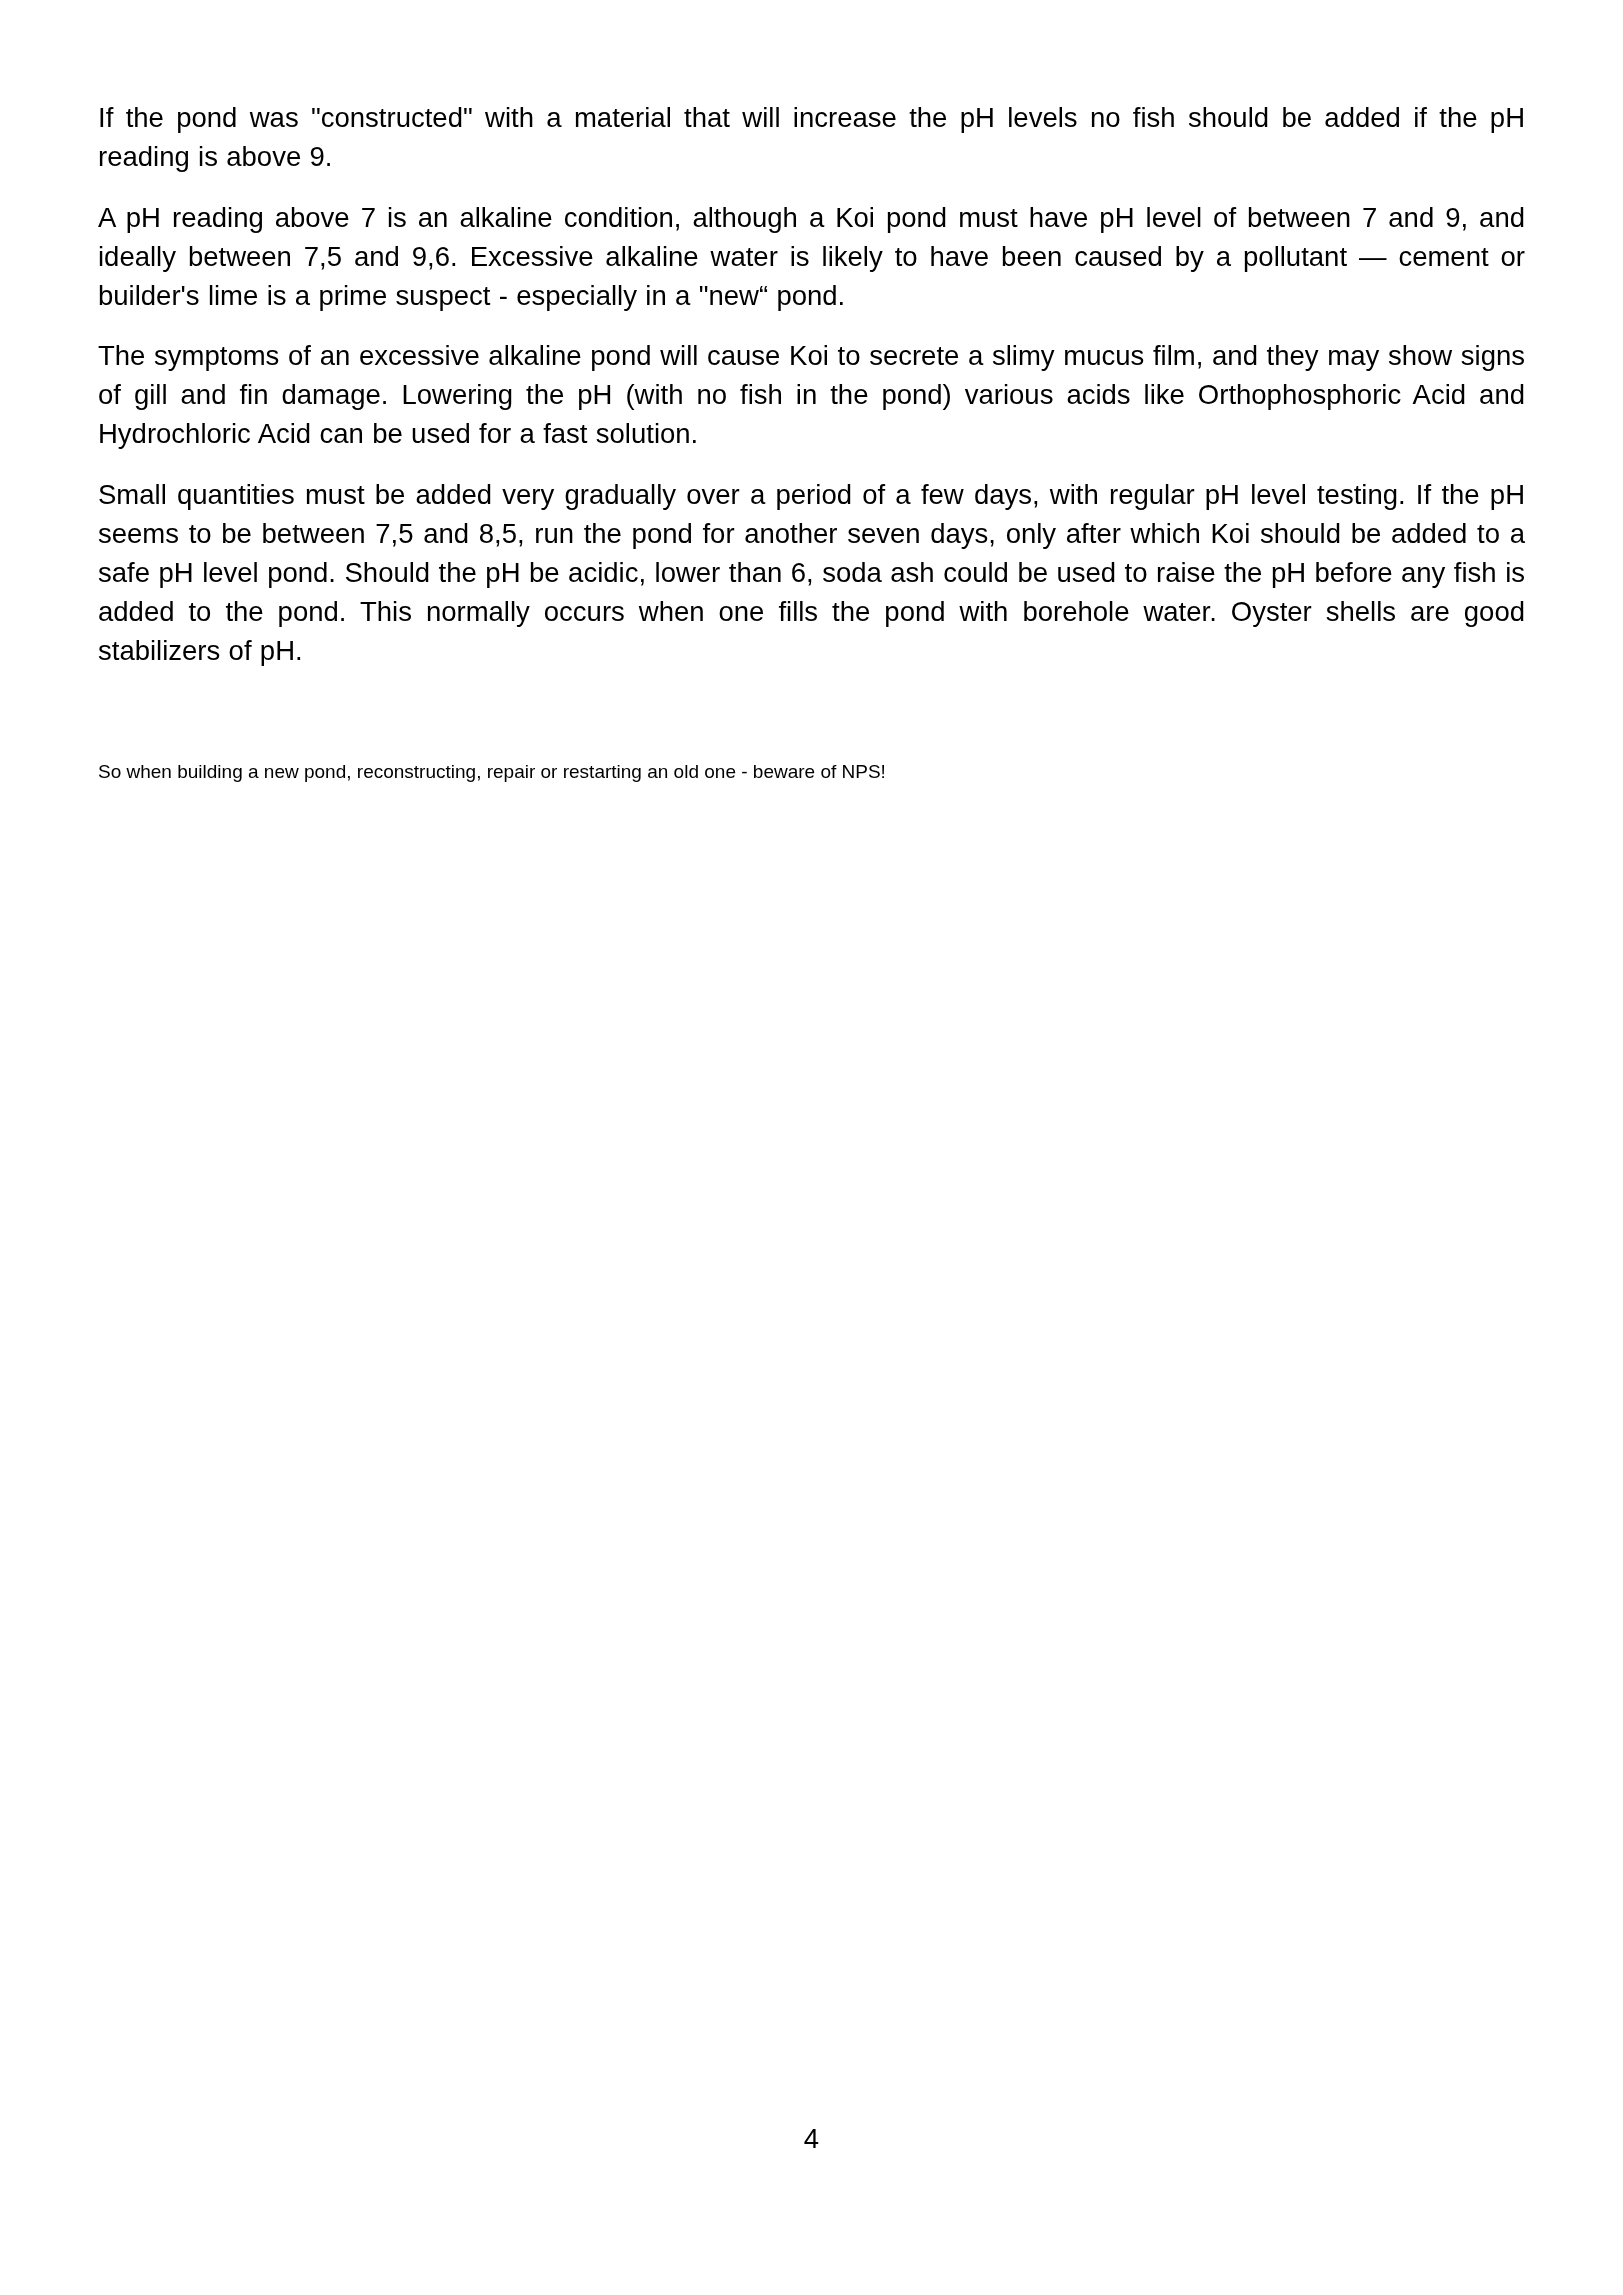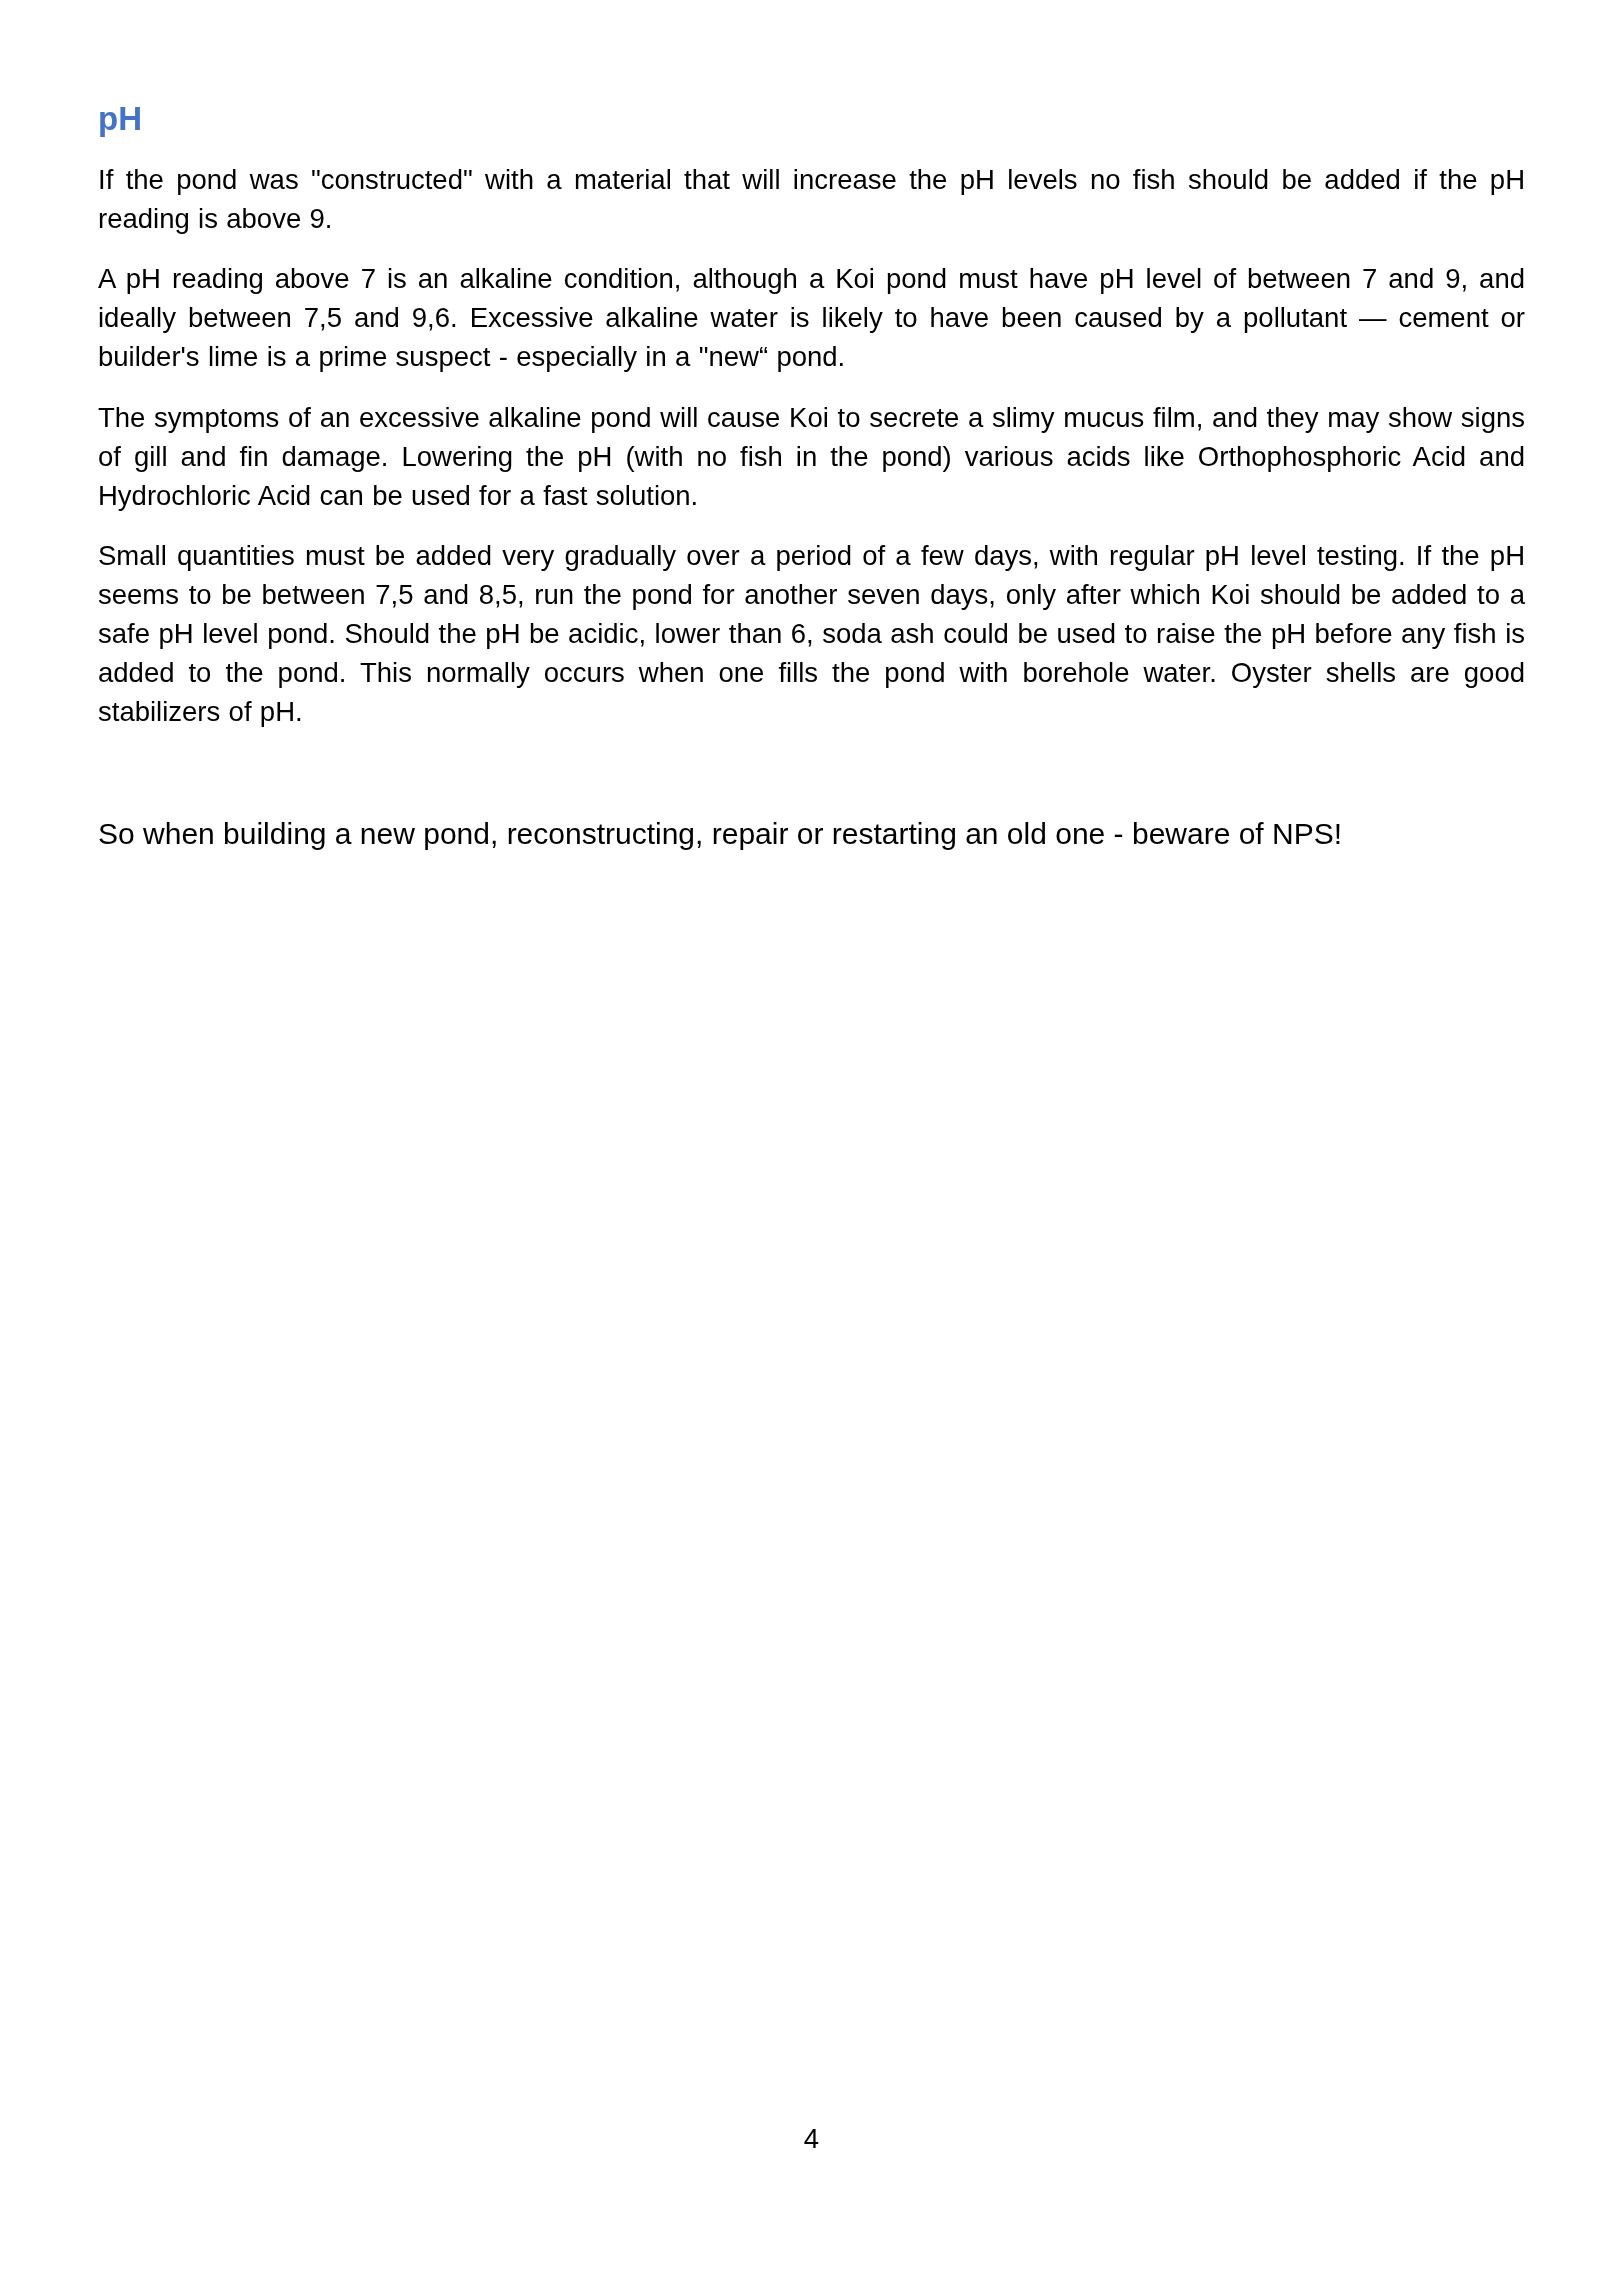--- a/index.html
+++ b/index.html
@@ -33,41 +33,40 @@
     line-height: 39px;
     margin: 0 0 21.6px 0;
     text-align: justify;
     text-justify: inter-word;
     word-spacing: 0.7px;
   }
   .empty-para {
     height: 61px;
   }
   .closing-para {
-    font-size: 30px;
+    font-size: 19px;
     line-height: 39px;
     margin: 0;
     text-align: left;
   }
   .page-number {
     position: absolute;
     top: 2119px;
     left: 0;
     width: 1623px;
     text-align: center;
     font-size: 27.5px;
     line-height: 39px;
   }
 </style>
 </head>
 <body>
 
 <div class="page">
   <div class="content">
-    <h2 class="section-heading" style="color: rgb(68, 114, 196);">pH</h2>
 
     <p class="body-para">If the pond was "constructed" with a material that will increase the pH levels no fish should be added if the pH reading is above 9.</p>
 
     <p class="body-para">A pH reading above 7 is an alkaline condition, although a Koi pond must have pH level of between 7 and 9, and ideally between 7,5 and 9,6. Excessive alkaline water is likely to have been caused by a pollutant — cement or builder's lime is a prime suspect - especially in a "new“ pond.</p>
 
     <p class="body-para">The symptoms of an excessive alkaline pond will cause Koi to secrete a slimy mucus film, and they may show signs of gill and fin damage. Lowering the pH (with no fish in the pond) various acids like Orthophosphoric Acid and Hydrochloric Acid can be used for a fast solution.</p>
 
     <p class="body-para">Small quantities must be added very gradually over a period of a few days, with regular pH level testing. If the pH seems to be between 7,5 and 8,5, run the pond for another seven days, only after which Koi should be added to a safe pH level pond. Should the pH be acidic, lower than 6, soda ash could be used to raise the pH before any fish is added to the pond. This normally occurs when one fills the pond with borehole water. Oyster shells are good stabilizers of pH.</p>
 
     <div class="empty-para"></div>

